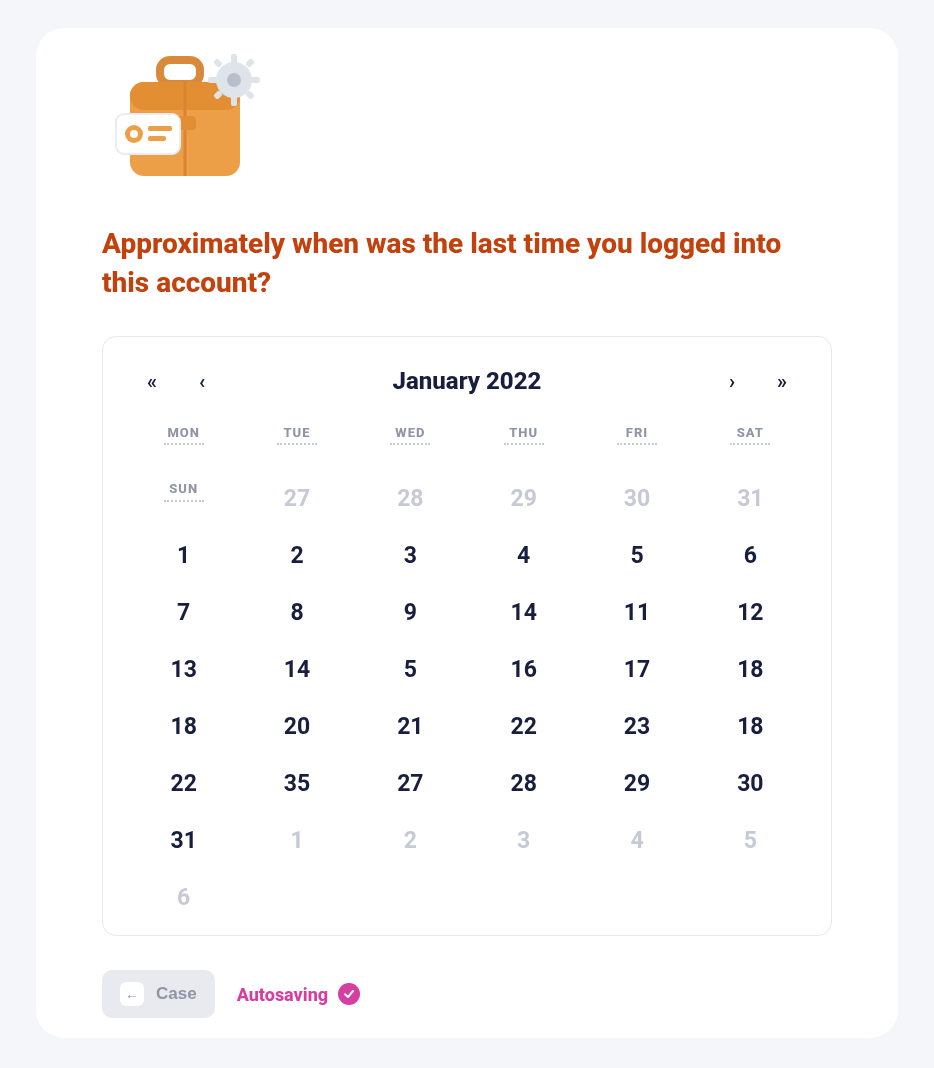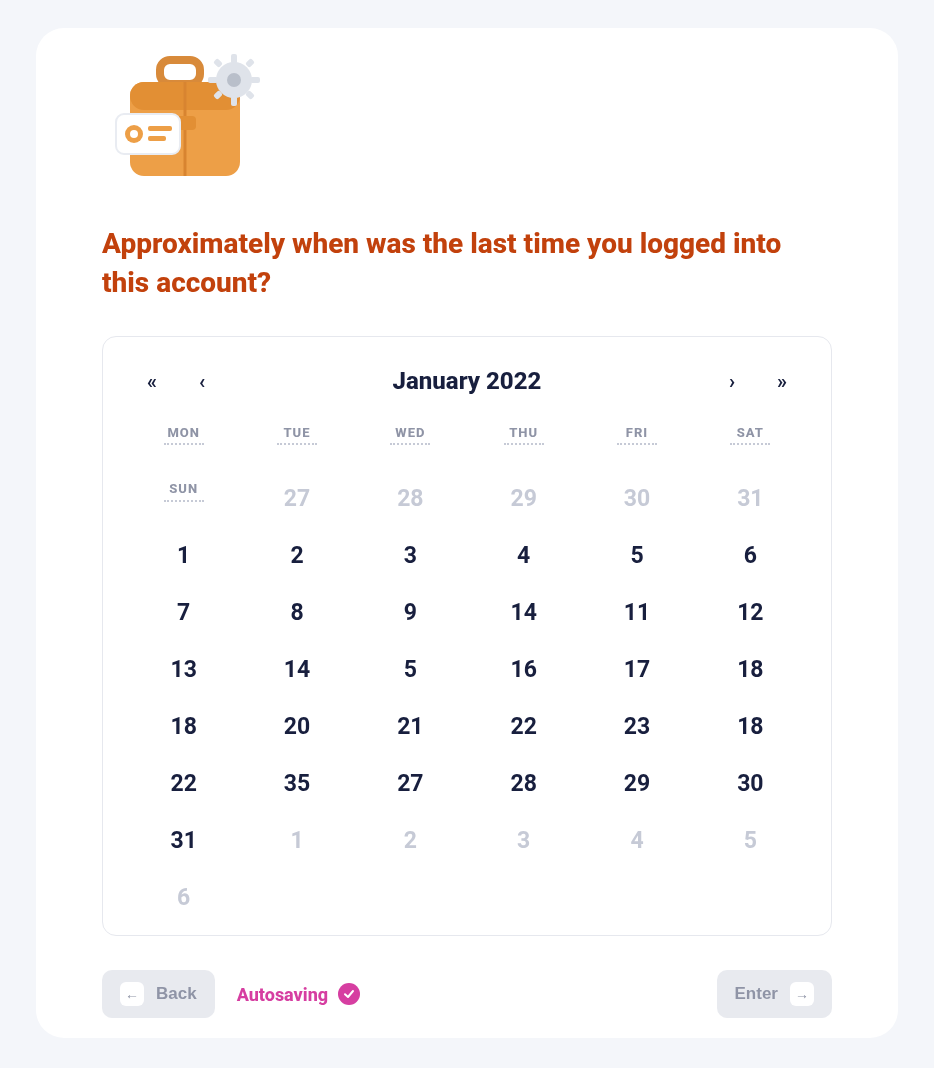--- a/index.html
+++ b/index.html
@@ -259,30 +259,26 @@
         <div class="cal-day muted">3</div>
         <div class="cal-day muted">4</div>
         <div class="cal-day muted">5</div>
         <div class="cal-day muted">6</div>
       </div>
   </div>
 
   <div class="footer">
     <button class="btn">
       <span class="kbd">←</span>
-      <span>Back</span>
+      <span>Case</span>
     </button>
     <div class="autosave">
       <span>Autosaving</span>
       <span class="autosave-badge">
         <svg width="12" height="12" viewBox="0 0 12 12">
             <path d="M2 6.2 L5 9 L10 3" stroke="#fff" stroke-width="2" fill="none" stroke-linecap="round" stroke-linejoin="round"></path>
           </svg>
       </span>
     </div>
     <div class="spacer"></div>
-    <button class="btn">
-      <span>Enter</span>
-      <span class="kbd">→</span>
-    </button>
   </div>
 
 </div>
 
 </body></html>

